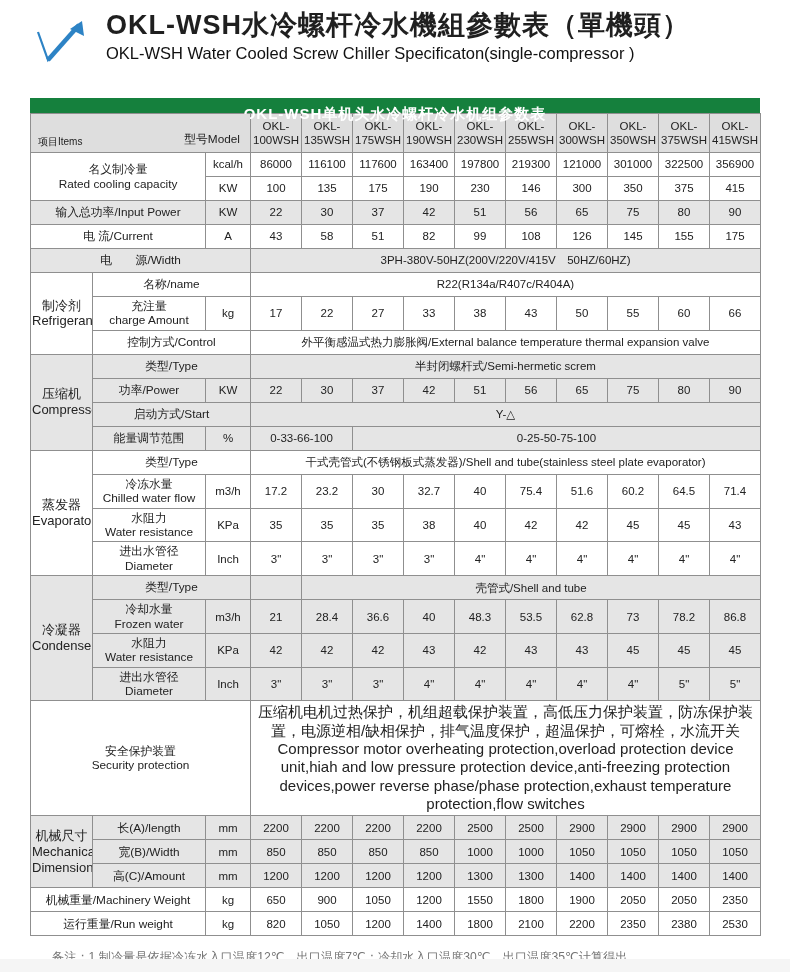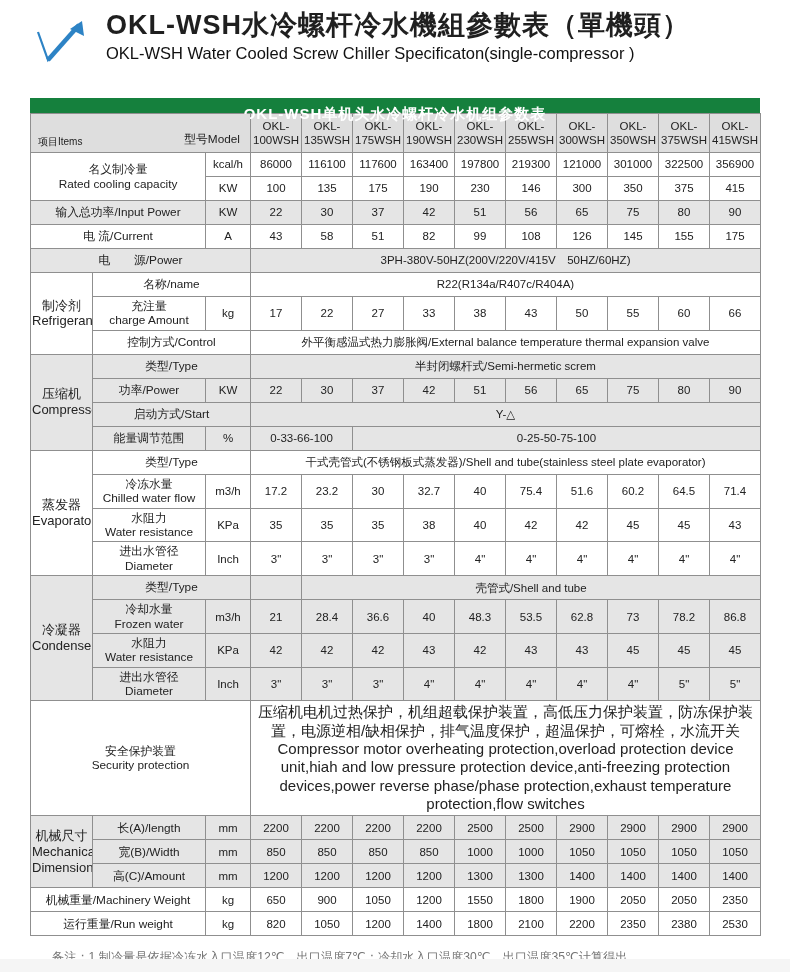--- a/index.html
+++ b/index.html
@@ -155,21 +155,21 @@
         <td class="val">51</td>
         <td class="val">82</td>
         <td class="val">99</td>
         <td class="val">108</td>
         <td class="val">126</td>
         <td class="val">145</td>
         <td class="val">155</td>
         <td class="val">175</td>
       </tr>
       <tr class="shade">
-        <td colspan="3" class="label">电　　源/Power</td>
+        <td colspan="3" class="label">电　　源/Width</td>
         <td colspan="10" class="span">3PH-380V-50HZ(200V/220V/415V　50HZ/60HZ)</td>
       </tr>
       <tr>
         <td rowspan="3" class="group">制冷剂
 Refrigerant</td>
         <td colspan="2" class="label">名称/name</td>
         <td colspan="10" class="span">R22(R134a/R407c/R404A)</td>
       </tr>
       <tr>
         <td class="label">充注量

